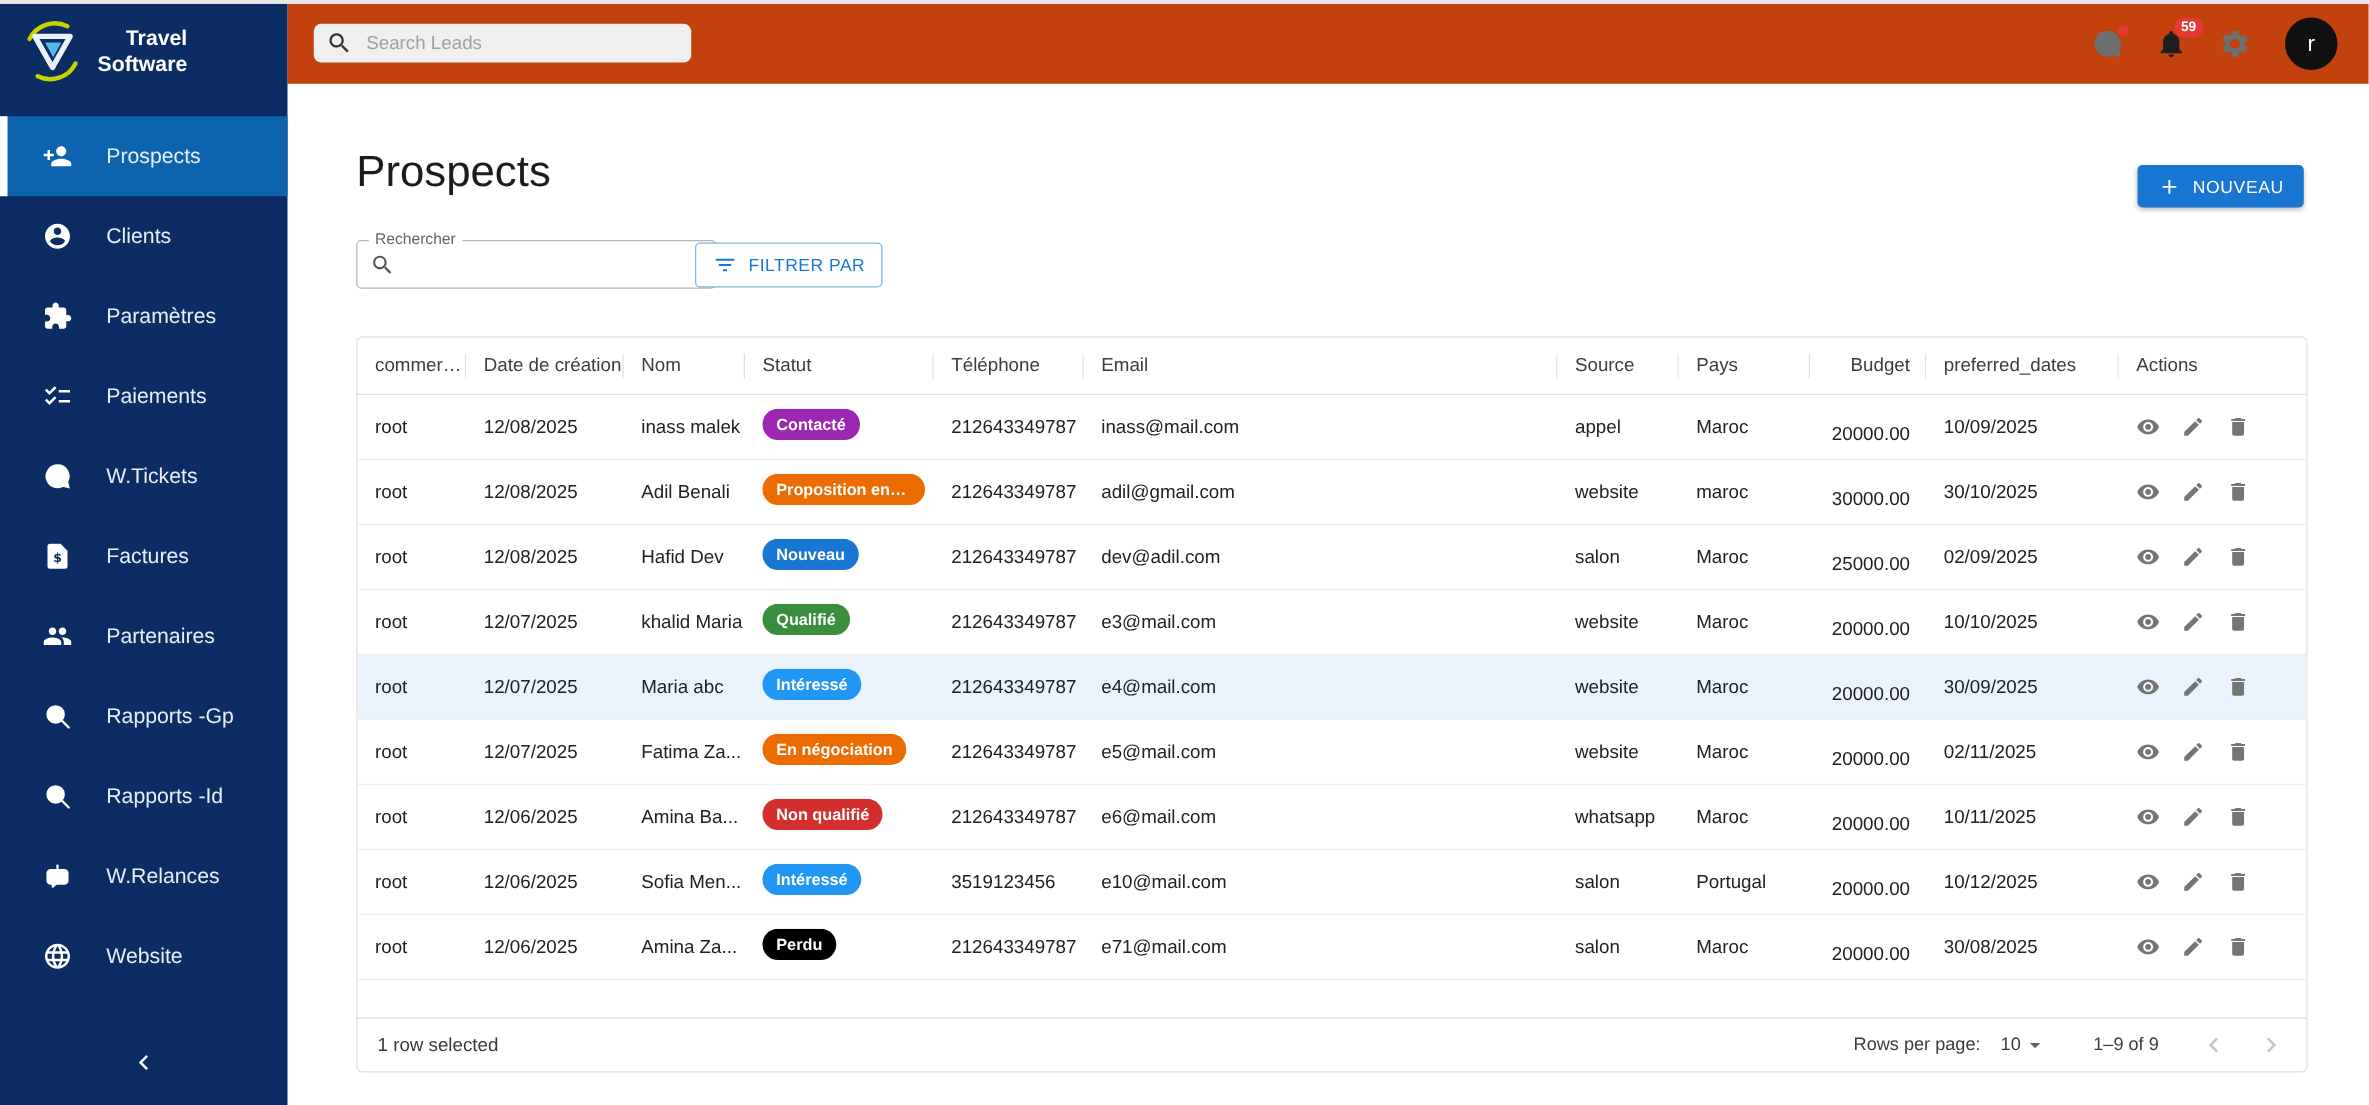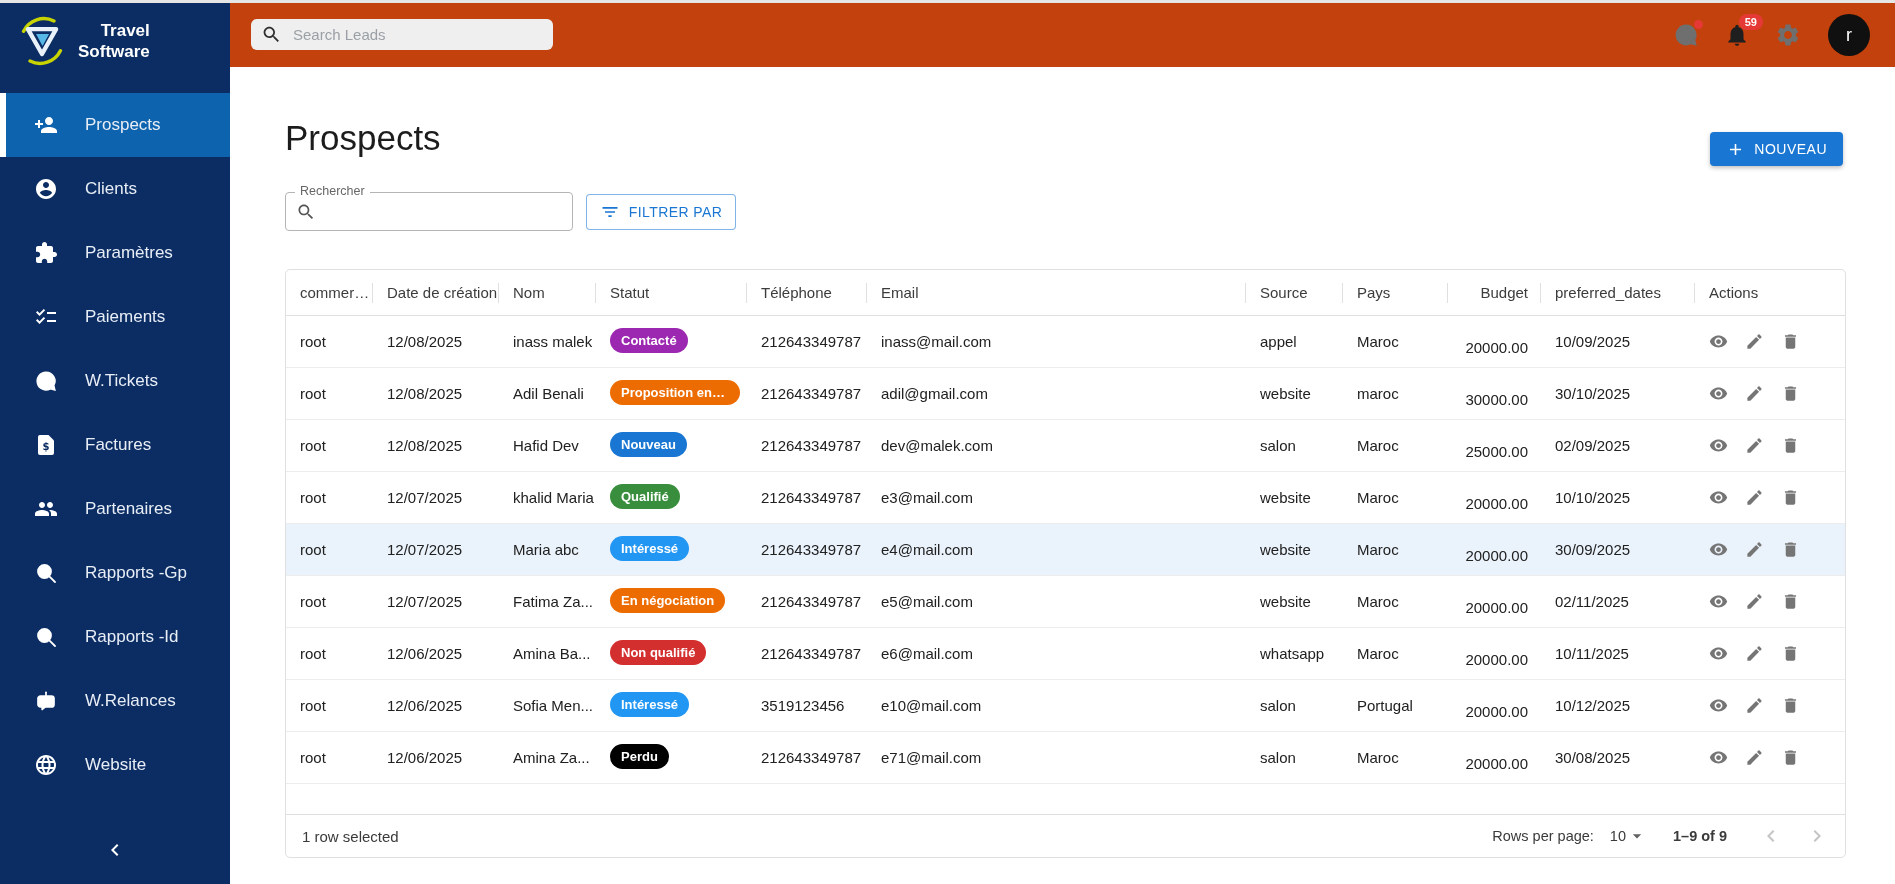--- a/index.html
+++ b/index.html
@@ -48,21 +48,21 @@
   
   .page-title { position:absolute; left:285px; top:118px; margin:0; font-size:35px; font-weight:400; color:#1c1c1c; }
   .btn-new { position:absolute; right:52px; top:132px; height:34px; padding:0 16px; background:#1976d2; color:#fff; border:none; border-radius:4px; font-size:14px; letter-spacing:0.5px; display:flex; align-items:center; gap:9px; box-shadow:0 2px 4px rgba(0,0,0,0.25); cursor:pointer; font-family:inherit; }
   .btn-new .icon { width:19px; height:19px; color:#fff; }
   .btn-new .icon svg { width:19px; height:19px; fill:currentColor; }
   .search-field { position:absolute; left:285px; top:192px; width:288px; height:39px; border:1px solid #b5b5b5; border-radius:4px; background:#fff; cursor:text; }
   .search-field .fl-label { position:absolute; top:-9px; left:9px; background:#fff; padding:0 5px; font-size:12.5px; color:#666; }
   .search-field .icon { position:absolute; left:10px; top:9px; width:20px; height:20px; color:#555; }
   .search-field .icon svg { width:20px; height:20px; fill:currentColor; }
   .search-field input { position:absolute; left:38px; top:1px; right:6px; height:35px; border:none; outline:none; background:transparent; font-size:15px; font-family:inherit; }
-  .btn-filter { position:absolute; left:586px; top:194px; height:36px; width:150px; background:#fff; border:1px solid rgba(25,118,210,0.55); color:#1976d2; border-radius:4px; font-size:14px; letter-spacing:0.4px; display:flex; align-items:center; justify-content:center; gap:9px; cursor:pointer; font-family:inherit; }
+  .btn-filter { position:absolute; left:556px; top:194px; height:36px; width:150px; background:#fff; border:1px solid rgba(25,118,210,0.55); color:#1976d2; border-radius:4px; font-size:14px; letter-spacing:0.4px; display:flex; align-items:center; justify-content:center; gap:9px; cursor:pointer; font-family:inherit; }
   .btn-filter .icon { width:20px; height:20px; color:#1976d2; }
   .btn-filter .icon svg { width:20px; height:20px; fill:currentColor; }
 
   
   .card { position:absolute; left:285px; top:269px; width:1561px; height:589px; border:1px solid #e0e0e0; border-radius:5px; background:#fff; }
   .thead, .tr { display:grid; grid-template-columns:87px 126px 97px 151px 120px 379px 97px 105px 93px 154px 150px; align-items:center; }
   .thead { height:46px; border-bottom:1px solid #e0e0e0; }
   .th { position:relative; height:46px; line-height:46px; padding-left:14px; font-size:15px; font-weight:400; color:#3c3c3c; white-space:nowrap; overflow:hidden; text-overflow:ellipsis; cursor:pointer; }
   .th:not(:last-child)::after { content:''; position:absolute; right:0; top:13px; width:1px; height:20px; background:#e0e0e0; }
   .th.right { text-align:right; padding-right:13px; }
@@ -72,21 +72,21 @@
   .td.right { text-align:right; padding-right:13px; padding-left:0;margin-top:11px; }
   .badge-status { display:inline-block; padding:5px 11px; border-radius:14px; color:#fff; font-size:13px; font-weight:700; max-width:130px; white-space:nowrap; overflow:hidden; text-overflow:ellipsis; }
   .td.actions { display:flex; align-items:center; gap:17px; }
   .action { width:19px; height:19px; color:#757575; cursor:pointer; display:inline-flex; }
   .action svg { width:19px; height:19px; fill:currentColor; }
   .tfoot { position:absolute; left:0; right:0; bottom:0; height:43px; border-top:1px solid #e0e0e0; display:flex; align-items:center; justify-content:space-between; padding:0 16px; font-size:15px; color:#3a3a3a; }
   .pagination { display:flex; align-items:center; color:#3a3a3a; font-size:14.5px; }
   .rpp-select { display:flex; align-items:center; gap:1px; margin-left:16px; cursor:pointer; }
   .rpp-select .icon { width:20px; height:20px; color:#616161; }
   .rpp-select .icon svg { width:20px; height:20px; fill:currentColor; }
-  .range { margin-left:26px;font-weight:bold; }
+  .range { margin-left:37px; }
   .pg-btn { width:24px; height:24px; color:#c4c4c4; margin-left:22px; cursor:pointer; display:inline-flex; }
   .pg-btn svg { width:24px; height:24px; fill:currentColor; }
   .pg-btn.first { margin-left:32px; }
 </style>
 </head>
 <body>
 
 <div class="topstrip"></div>
 
 <aside class="sidebar">
@@ -342,21 +342,21 @@
             </svg>
           </span>
         </div>
       </div>
       <div class="tr">
         <div class="td">root</div>
         <div class="td">12/08/2025</div>
         <div class="td">Hafid Dev</div>
         <div class="td"><span class="badge-status" style="background:#1976d2">Nouveau</span></div>
         <div class="td">212643349787</div>
-        <div class="td">dev@malek.com</div>
+        <div class="td">dev@adil.com</div>
         <div class="td">salon</div>
         <div class="td">Maroc</div>
         <div class="td right">25000.00</div>
         <div class="td">02/09/2025</div>
         <div class="td actions">
           <span class="action">
             <svg viewBox="0 0 24 24">
               <path d="M12 4.5C7 4.5 2.73 7.61 1 12c1.73 4.39 6 7.5 11 7.5s9.27-3.11 11-7.5c-1.73-4.39-6-7.5-11-7.5zM12 17c-2.76 0-5-2.24-5-5s2.24-5 5-5 5 2.24 5 5-2.24 5-5 5zm0-8c-1.66 0-3 1.34-3 3s1.34 3 3 3 3-1.34 3-3-1.34-3-3-3z"></path>
             </svg>
           </span>

